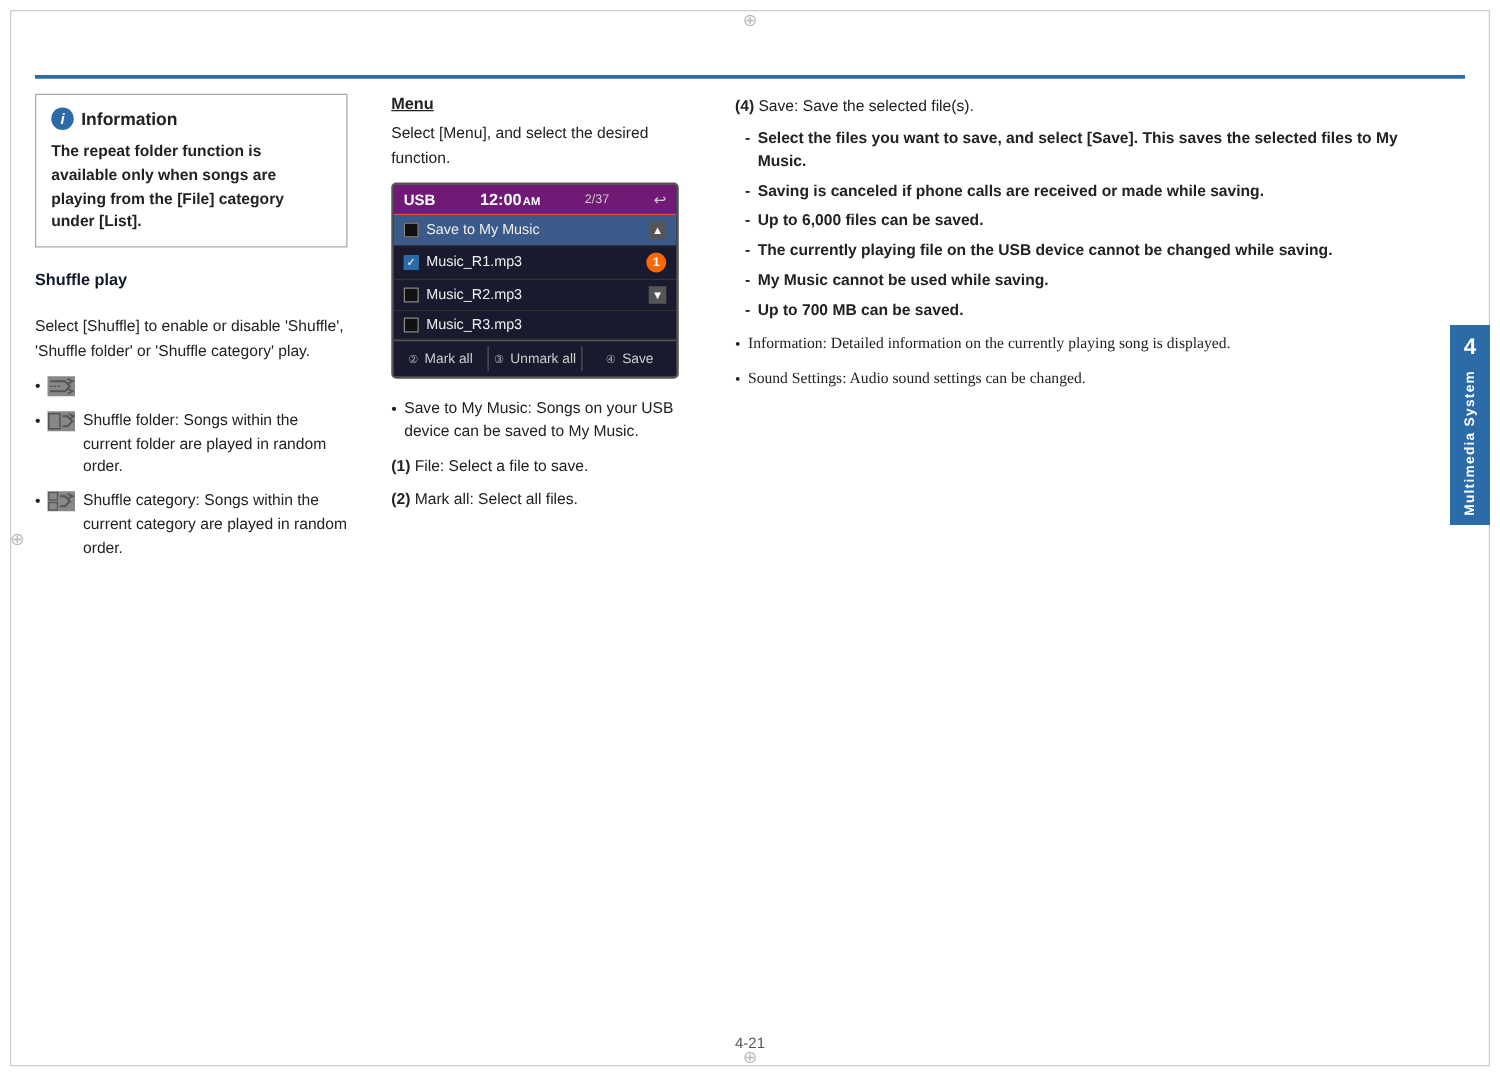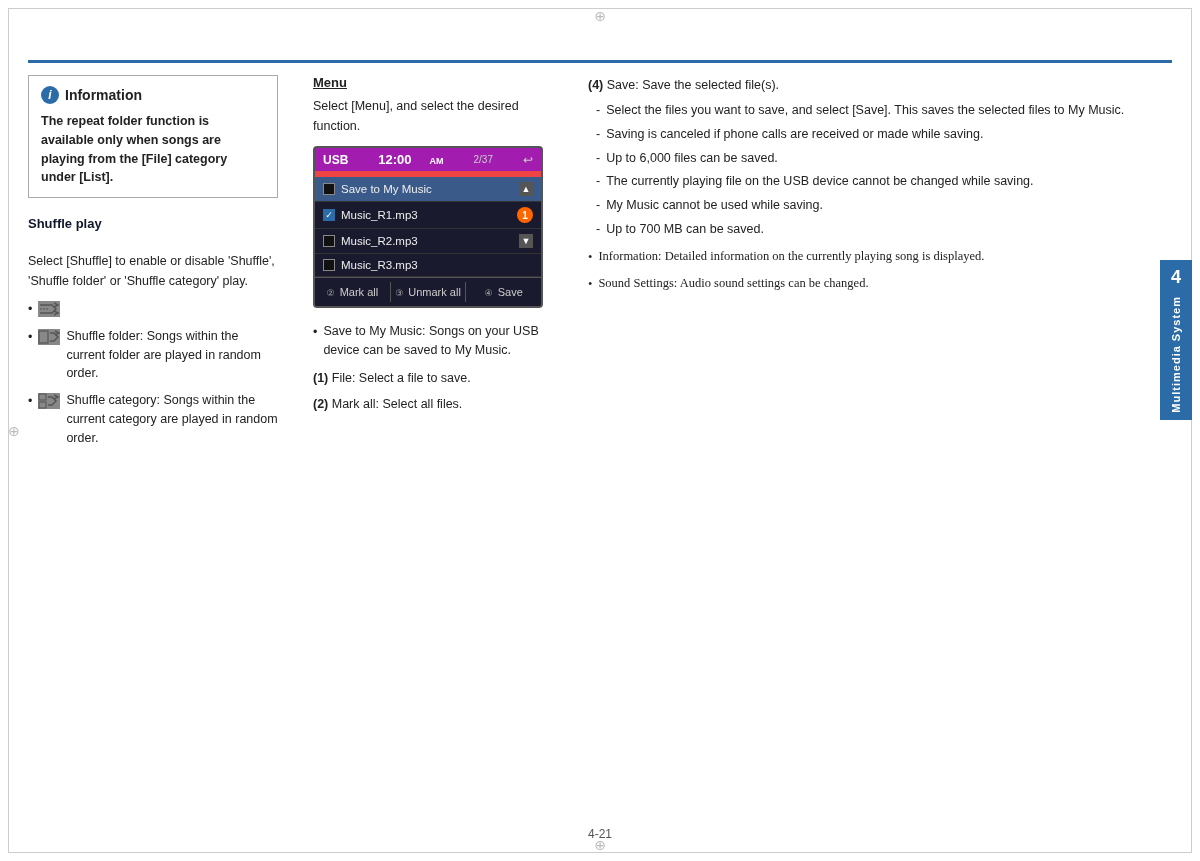--- a/index.html
+++ b/index.html
@@ -207,26 +207,26 @@
       background: #1a1a2e;
       color: #fff;
       width: 230px;
       margin: 10px 0 14px 0;
       border-radius: 4px;
       overflow: hidden;
       font-size: 12px;
     }
 
     .usb-header {
-      background: #a21caf;
+      background: #701a75;
       display: flex;
       align-items: center;
       justify-content: space-between;
       padding: 4px 8px;
-      border-bottom: 6px solid #ef4444;
+      border-bottom: 1px solid #ef4444;
     }
 
     .usb-header-left {
       font-size: 12px;
       font-weight: bold;
       color: #fff;
     }
 
     .usb-header-center {
       font-size: 13px;
@@ -351,20 +351,21 @@
     }
 
     .dash-list li {
       display: flex;
       align-items: flex-start;
       gap: 6px;
       margin-bottom: 5px;
       font-size: 12.5px;
       line-height: 1.5;
       padding-left: 8px;
+      font-weight: bold;
     }
 
     .dash-list li::before {
       content: '-';
       flex-shrink: 0;
     }
 
     
     .right-bullet-list {
       list-style: none;
@@ -491,21 +492,21 @@
   <div class="mid-col">
 
     <div class="menu-heading">Menu</div>
     <div class="body-text">Select [Menu], and select the desired function.</div>
 
     <div class="usb-screen">
 
       <div class="usb-header">
         <span class="usb-header-left">USB</span>
         <span class="usb-header-center">
-          <span>12:00</span><span style="font-size:9px; margin-left:1px;padding-left:17px;">AM</span>
+          <span>12:00</span><span style="font-size:9px; margin-left:1px;">AM</span>
         </span>
         <span class="usb-header-right">2/37</span>
         <span style="color:#ccc; font-size:12px; cursor:pointer;">↩</span>
       </div>
 
       <div class="usb-row highlighted">
         <div class="usb-row-left">
           <div class="usb-checkbox"></div>
           <span class="usb-filename">Save to My Music</span>
         </div>

